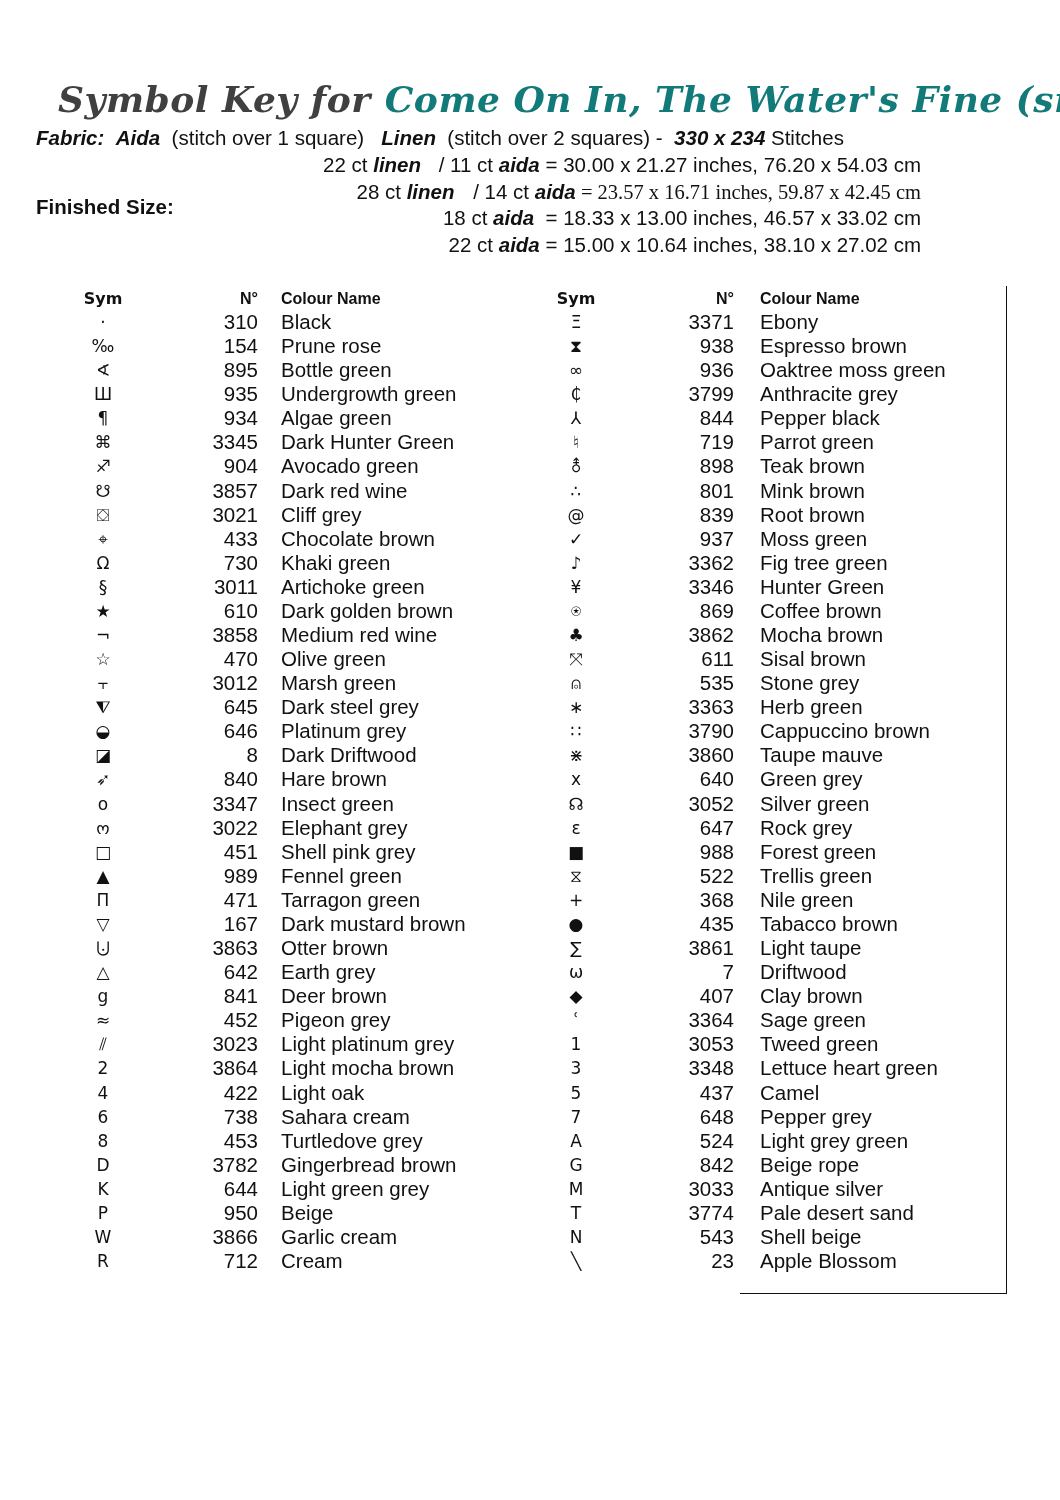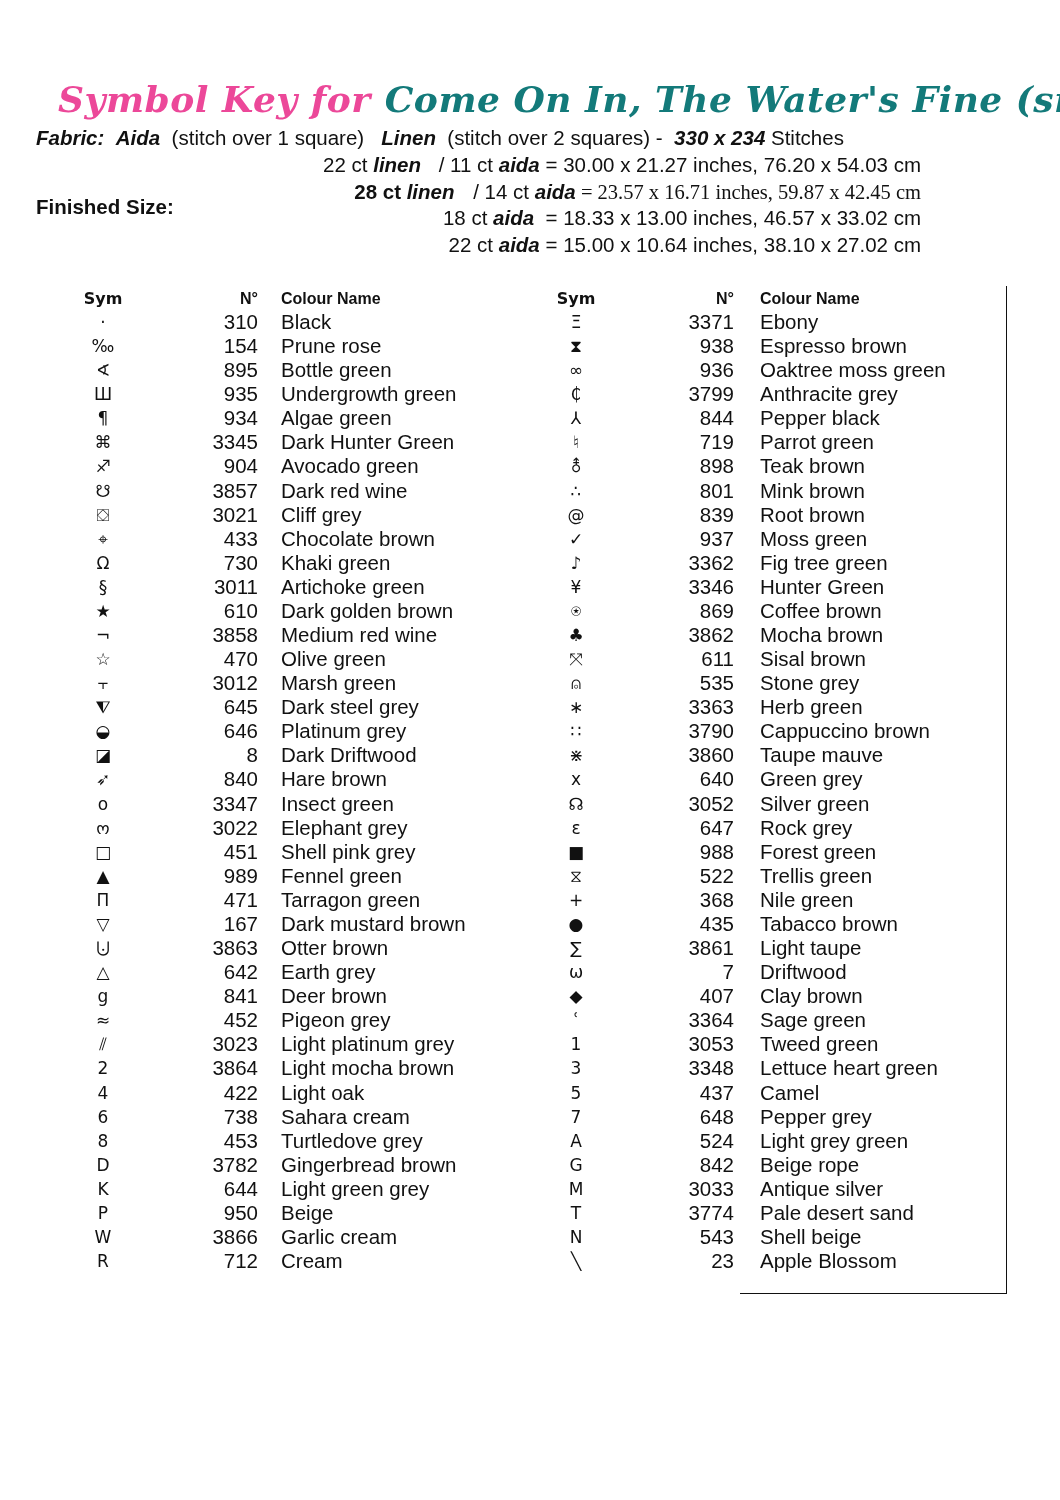--- a/index.html
+++ b/index.html
@@ -1,18 +1,18 @@
 <!DOCTYPE html>
 <html><head>
 <meta charset="utf-8">
 <style>
   html, body { margin: 0; padding: 0; background: #ffffff; }
   body { width: 1060px; height: 1500px; position: relative; overflow: hidden; color: #111; font-family: "Liberation Sans", sans-serif; }
   .title { position: absolute; left: 58px; top: 78px; font-family: "DejaVu Serif", serif; font-style: italic; font-weight: bold; font-size: 36px; white-space: nowrap; letter-spacing: 0.5px; }
-  .title .prefix { color: #ec4899; }
+  .title .prefix { color: #404040; }
   .title .name { color: #137a7a; margin-left: 14px; }
   .line { position: absolute; font-size: 20.5px; white-space: nowrap; line-height: 24px; }
   .b { font-weight: bold; font-style: italic; }
   .fabric-line { left: 36px; top: 126px; }
   .size-label { left: 36px; top: 168px; font-weight: bold; margin-top: 27px; }
   .sz { position: absolute; right: 139px; font-size: 20.5px; white-space: nowrap; line-height: 24px; }
   .table { position: absolute; top: 288px; }
   .table.left { left: 80px; }
   .table.right { left: 553px; }
   .row { position: relative; height: 24.08px; font-size: 20.5px; line-height: 24px; }
@@ -39,21 +39,21 @@
   <span>(stitch over 1 square)</span>&nbsp;&nbsp;
   <span class="b">Linen</span>&nbsp;
   <span>(stitch over 2 squares) -</span>&nbsp;
   <span class="b">330 x 234</span>
   <span>Stitches</span>
 </div>
 
 <div class="line size-label">Finished Size:</div>
 <div id="sizes">
     <div class="sz" style="top: 153px;"><span style="white-space: pre;">22 ct </span><span class="b" style="white-space: pre;">linen</span><span style="white-space: pre; margin-left: 12px;"> / 11 ct </span><span class="b" style="white-space: pre;">aida</span><span style="white-space: pre;"> = 30.00 x 21.27 inches, 76.20 x 54.03 cm</span></div>
-    <div class="sz" style="top: 180px;"><span style="white-space: pre; font-weight: bold;">28 ct </span><span class="b" style="white-space: pre;">linen</span><span style="white-space: pre; margin-left: 13px;"> / 14 ct </span><span class="b" style="white-space: pre;">aida</span><span style="white-space: pre; font-family: Liberation Serif, serif;"> = 23.57 x 16.71 inches, 59.87 x 42.45 cm</span></div>
+    <div class="sz" style="top: 180px;"><span style="white-space: pre;">28 ct </span><span class="b" style="white-space: pre;">linen</span><span style="white-space: pre; margin-left: 13px;"> / 14 ct </span><span class="b" style="white-space: pre;">aida</span><span style="white-space: pre; font-family: Liberation Serif, serif;"> = 23.57 x 16.71 inches, 59.87 x 42.45 cm</span></div>
     <div class="sz" style="top: 206px;"><span style="white-space: pre;">18 ct </span><span class="b" style="white-space: pre;">aida</span><span style="white-space: pre;">  = 18.33 x 13.00 inches, 46.57 x 33.02 cm</span></div>
     <div class="sz" style="top: 233px;"><span style="white-space: pre;">22 ct </span><span class="b" style="white-space: pre;">aida</span><span style="white-space: pre;"> = 15.00 x 10.64 inches, 38.10 x 27.02 cm</span></div>
   </div>
 
 <div class="table left" id="tbl-left">
     <div class="row hdr">
       <span class="c-sym">Sym</span>
       <span class="c-num">N°</span>
       <span class="c-name">Colour Name</span>
     </div>

